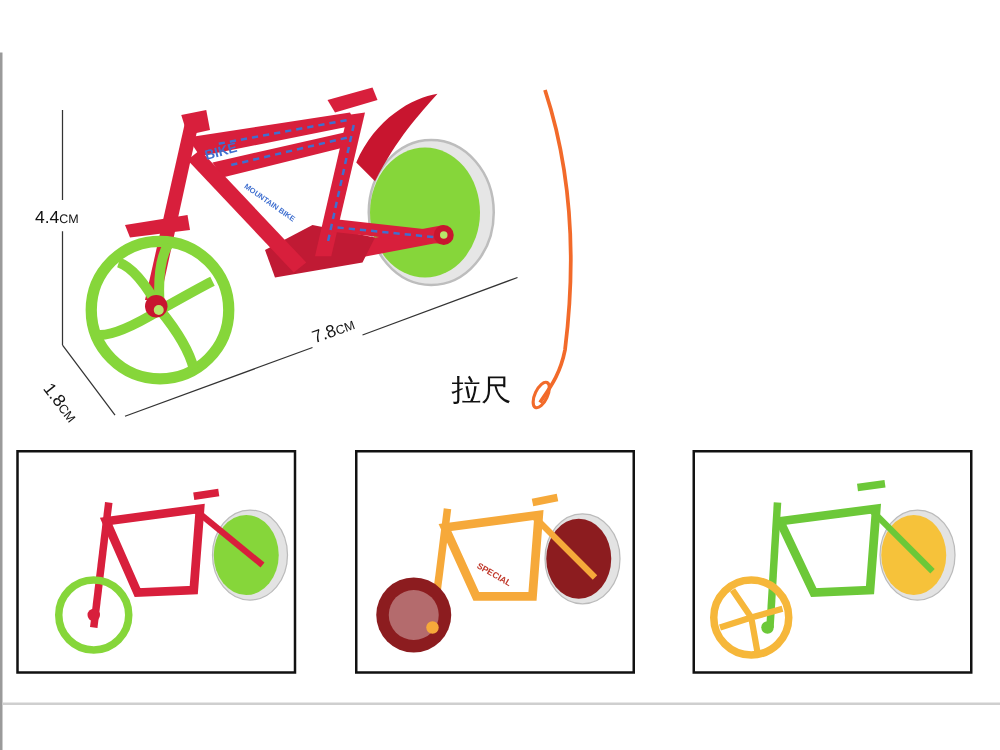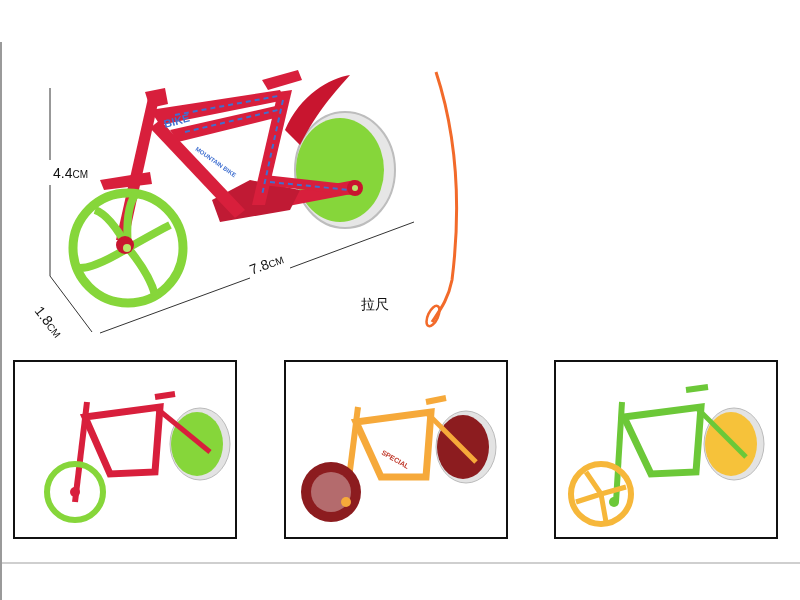--- a/index.html
+++ b/index.html
@@ -1,39 +1,39 @@
 <!DOCTYPE html>
 <html><head>
 <meta charset="utf-8">
 <style>
   html,body{margin:0;padding:0;background:#ffffff;}
   body{width:800px;height:600px;position:relative;overflow:hidden;font-family:"Liberation Sans",sans-serif;}
   .edge-left{position:absolute;left:0;top:42px;width:2px;height:558px;background:#9a9a9a;}
   .hr-bottom{position:absolute;left:2px;right:0;top:562px;height:2px;background:#cfcfcf;}
   .dim-label{position:absolute;font-size:14px;color:#111;white-space:nowrap;}
   .dim-label small{font-size:10px;}
-  .ruler-label{position:absolute;left:361px;top:296px;font-size:14px;color:#111;font-family:"DejaVu Sans",sans-serif;}
+  .ruler-label{position:absolute;left:361px;top:296px;font-size:24px;color:#111;font-family:"DejaVu Sans",sans-serif;}
   .thumb{position:absolute;top:360px;width:224px;height:179px;border:2px solid #111;background:#fff;box-sizing:border-box;}
   svg{position:absolute;left:0;top:0;overflow:visible;}
 </style>
 </head>
 <body>
 
 <div class="edge-left"></div>
 <div class="hr-bottom"></div>
 
 <svg width="800" height="600">
   <line x1="50" y1="88" x2="50" y2="160" stroke="#333" stroke-width="1"></line>
   <line x1="50" y1="185" x2="50" y2="276" stroke="#333" stroke-width="1"></line>
   <line x1="50" y1="276" x2="92" y2="332" stroke="#333" stroke-width="1"></line>
   <line x1="100" y1="333" x2="250" y2="278" stroke="#333" stroke-width="1"></line>
   <line x1="290" y1="268" x2="414" y2="222" stroke="#333" stroke-width="1"></line>
 </svg>
 
-<div class="dim-label" style="left:28px;top:165px;margin-left:25px;"><span>4.4</span><small>CM</small></div>
+<div class="dim-label" style="left:28px;top:165px;"><span>4.4</span><small>CM</small></div>
 <div class="dim-label" style="left:250px;top:262px;transform:rotate(-20deg);transform-origin:left center;"><span>7.8</span><small>CM</small></div>
 <div class="dim-label" style="left:38px;top:300px;transform:rotate(52deg);transform-origin:left center;"><span>1.8</span><small>CM</small></div>
 
 <svg width="800" height="600">
 
   <ellipse cx="345" cy="170" rx="50" ry="58" fill="#e6e6e6" stroke="#bdbdbd" stroke-width="2"></ellipse>
   <ellipse cx="340" cy="170" rx="44" ry="52" fill="#86d63a"></ellipse>
 
   <path d="M285,130 C300,95 330,78 350,75 C335,92 318,110 300,145 Z" fill="#c8152f"></path>
 

